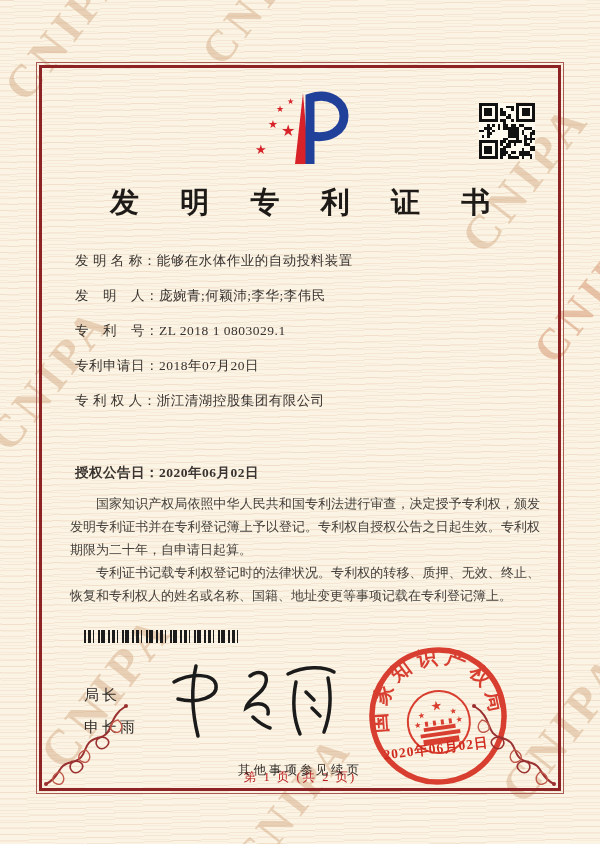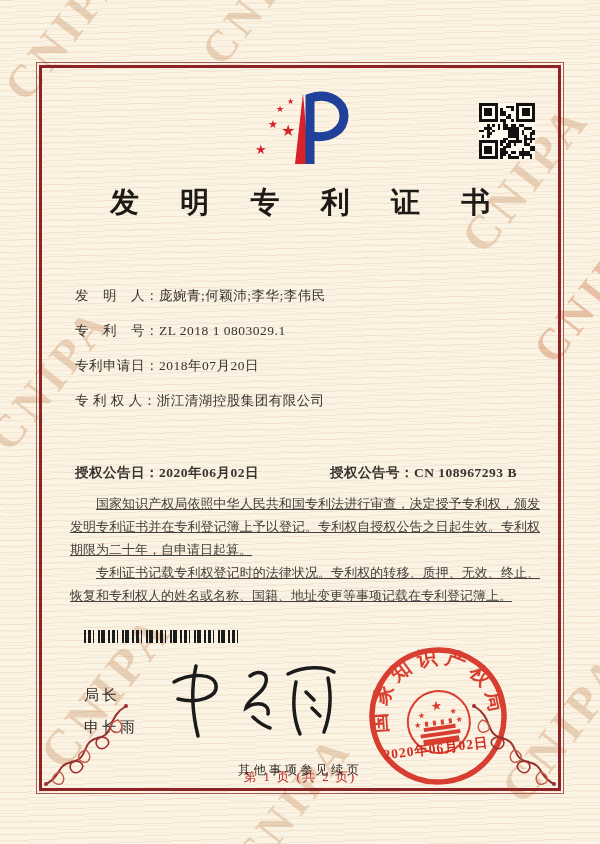--- a/index.html
+++ b/index.html
@@ -15,21 +15,21 @@
   .frame-inner{position:absolute;inset:2px;border:3px solid #8e2326;}
   .content{position:absolute;inset:0;z-index:3;}
   .cert-no{position:absolute;left:74px;top:97px;font-size:13px;letter-spacing:2px;color:#3a3330;}
   .logo{position:absolute;left:243px;top:90px;}
   .qr{position:absolute;left:479px;top:103px;}
   .title{position:absolute;left:0;top:183px;width:100%;text-align:center;font-size:29px;font-weight:bold;
          letter-spacing:17px;padding-left:17px;box-sizing:border-box;color:#1d1a18;}
   .row{position:absolute;left:75px;right:58px;font-size:13.5px;color:#383230;letter-spacing:.5px;white-space:nowrap;}
   .row .lbl{color:#3a3430;}
   .grant-right{position:absolute;left:255px;top:0;}
-  .paras{position:absolute;left:70px;right:60px;top:492px;font-size:13px;line-height:23px;color:#45403c;text-align:justify;text-decoration:underline;}
+  .paras{position:absolute;left:70px;right:60px;top:492px;font-size:13px;line-height:23px;color:#45403c;text-align:justify;}
   .paras p{margin:0;text-indent:2em;}
   .barcode{position:absolute;left:84px;top:630px;width:156px;height:13px;
     background:repeating-linear-gradient(90deg,#1c1c1c 0 2px,transparent 2px 4px,#1c1c1c 4px 7px,transparent 7px 9px,#1c1c1c 9px 10px,transparent 10px 14px,#1c1c1c 14px 16px,transparent 16px 17px,#1c1c1c 17px 21px,transparent 21px 24px);}
   .signer{position:absolute;left:84px;font-size:15px;letter-spacing:3px;color:#2e2a28;}
   .sig{position:absolute;left:158px;top:652px;}
   .seal{position:absolute;left:352px;top:630px;transform:rotate(-8deg);opacity:.94;}
   .seal-date{position:absolute;left:356px;top:740px;width:160px;text-align:center;transform:rotate(-7deg);
     font-size:13.5px;font-weight:bold;color:#cf2b1e;letter-spacing:1px;white-space:nowrap;}
   .page-no{position:absolute;left:0;top:769px;width:100%;text-align:center;font-size:12.5px;color:#b91c1c;letter-spacing:2px;}
   .footer-note{position:absolute;left:0;top:762px;width:100%;text-align:center;font-size:12.5px;color:#2f2b28;letter-spacing:3px;}
@@ -240,37 +240,37 @@
             <rect x="13" y="20" width="1" height="1"></rect>
             <rect x="14" y="20" width="1" height="1"></rect>
             <rect x="16" y="20" width="1" height="1"></rect>
             <rect x="19" y="20" width="1" height="1"></rect>
           </g>
       </g>
     </svg>
 
     <div class="title">发 明 专 利 证 书</div>
 
+    <div class="row" style="top:252px;">
+      <span class="lbl">发 明 名 称：</span><span>能够在水体作业的自动投料装置</span>
+    </div>
     <div class="row" style="top:287px;">
       <span class="lbl">发　明　人：</span><span>庞婉青;何颖沛;李华;李伟民</span>
     </div>
     <div class="row" style="top:322px;">
       <span class="lbl">专　利　号：</span><span>ZL 2018 1 0803029.1</span>
     </div>
     <div class="row" style="top:357px;">
       <span class="lbl">专利申请日：</span><span>2018年07月20日</span>
     </div>
     <div class="row" style="top:392px;">
       <span class="lbl">专 利 权 人：</span><span>浙江清湖控股集团有限公司</span>
     </div>
     <div class="row" style="top:464px;font-weight:bold;">
       <span class="lbl">授权公告日：</span><span>2020年06月02日</span>
-      <span class="grant-right">
-        <span class="lbl">授权公告号：</span><span>CN 108967293 B</span>
-      </span>
     </div>
 
     <div class="paras">
       <p>国家知识产权局依照中华人民共和国专利法进行审查，决定授予专利权，颁发发明专利证书并在专利登记簿上予以登记。专利权自授权公告之日起生效。专利权期限为二十年，自申请日起算。</p>
       <p>专利证书记载专利权登记时的法律状况。专利权的转移、质押、无效、终止、恢复和专利权人的姓名或名称、国籍、地址变更等事项记载在专利登记簿上。</p>
     </div>
 
     <div class="barcode"></div>
 
     <div class="signer" style="top:686px;">局长</div>

